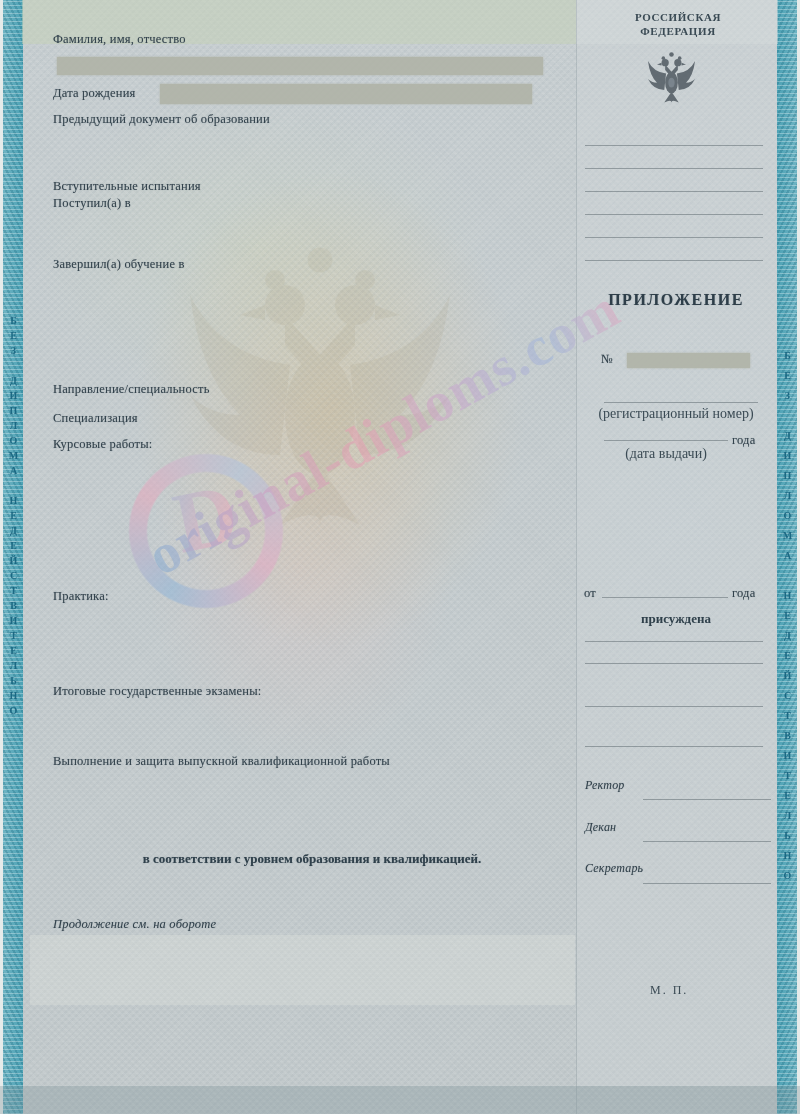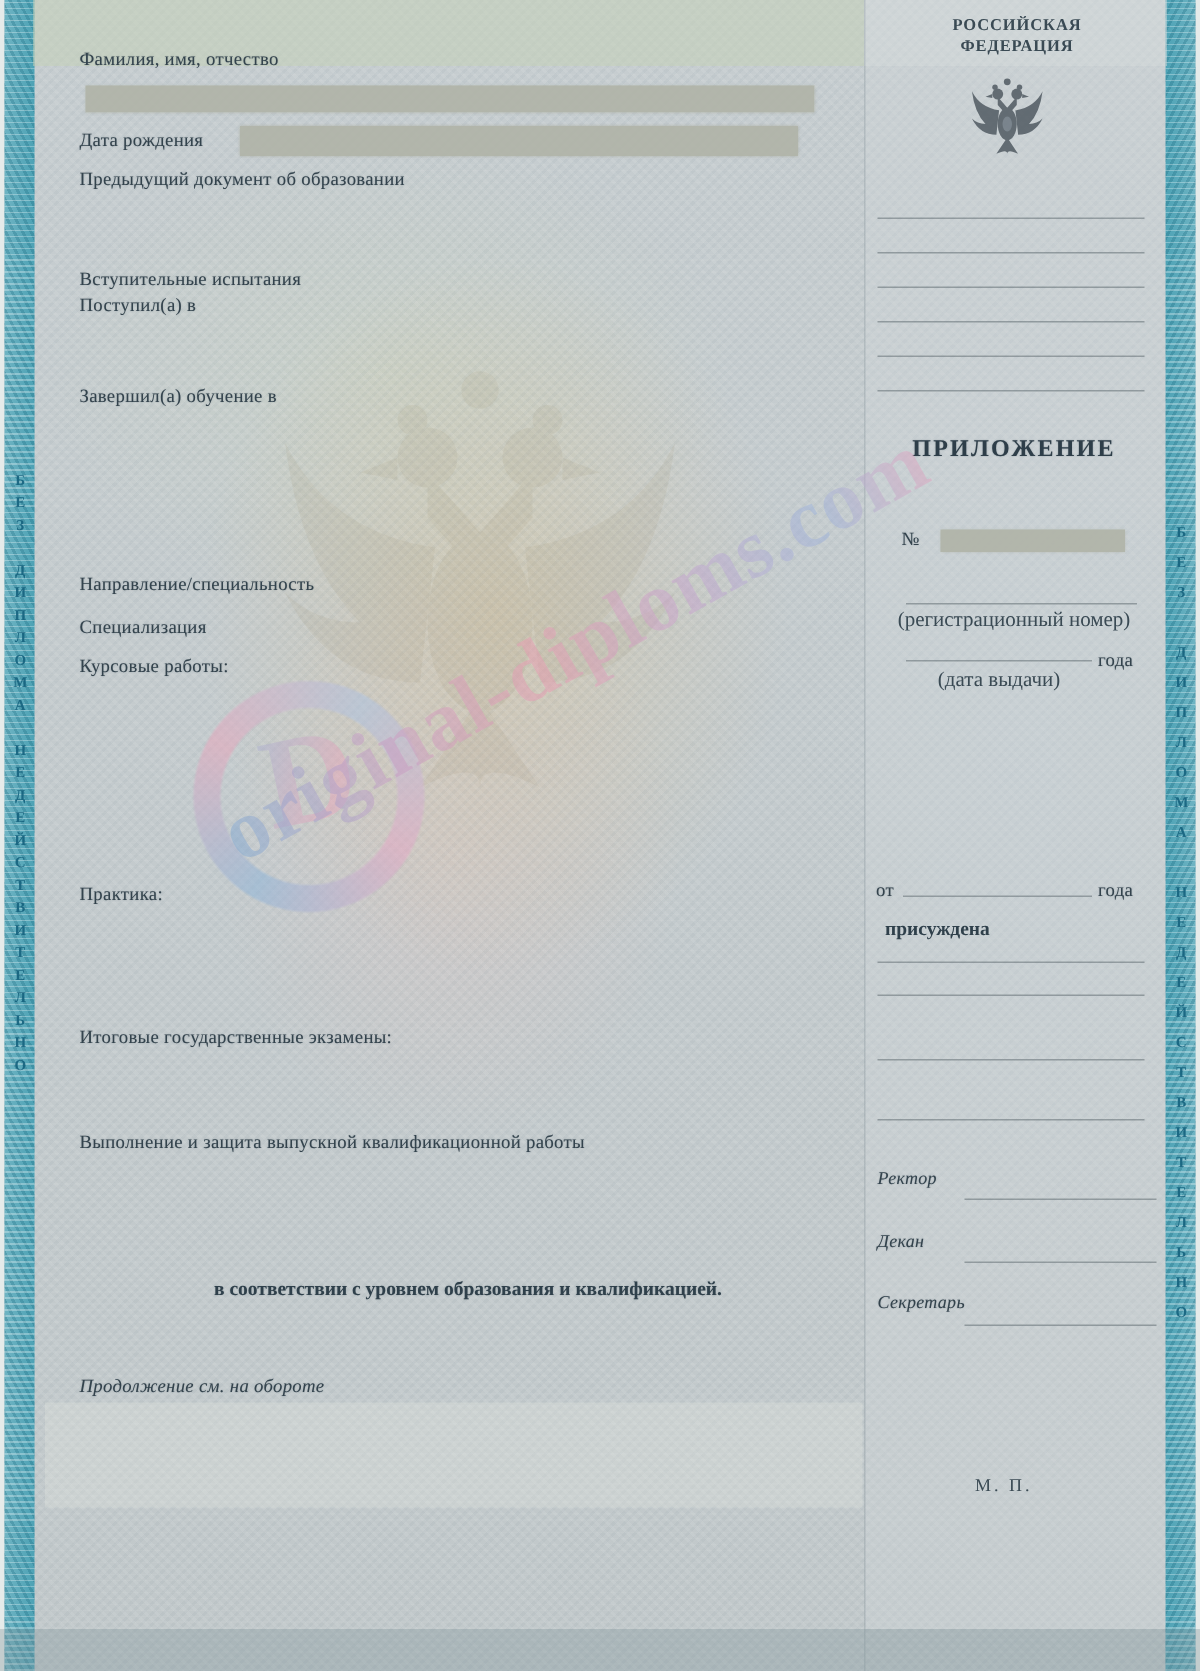--- a/index.html
+++ b/index.html
@@ -63,21 +63,21 @@
   .country{left:598px;top:10px;width:160px;text-align:center;font-size:11px;font-weight:bold;
            letter-spacing:0.6px;line-height:14px;color:#3a4a54;}
   .title1{left:586px;top:291px;width:180px;text-align:center;font-size:16px;letter-spacing:1.5px;
           color:#2e3e49;font-weight:bold;text-shadow:0 0 1px rgba(46,62,73,0.4);}
   .title2{left:586px;top:309px;width:180px;text-align:center;font-size:24px;letter-spacing:1px;
           color:#2e3e49;font-weight:bold;text-shadow:0 0 1px rgba(46,62,73,0.4);}
   .title2 .kword{font-size:16px;}
   .caption{position:absolute;font-size:14px;color:#3a4a54;white-space:nowrap;}
   .decision{left:590px;top:497px;width:172px;text-align:center;font-style:italic;
             font-size:11.5px;line-height:17px;color:#37474f;}
-  .awarded{left:590px;top:611px;width:172px;text-align:left;font-weight:bold;font-size:13px;color:#2f404b;}
+  .awarded{left:590px;top:611px;width:172px;text-align:center;font-weight:bold;font-size:13px;color:#2f404b;}
   .sig{font-style:italic;font-size:12px;}
   .seal{left:650px;top:983px;font-size:12px;letter-spacing:2px;color:#3a4a54;}
   
   .rline{position:absolute;height:1px;background:rgba(88,100,106,0.5);}
   .redact{position:absolute;background:rgba(175,179,166,0.9);box-shadow:0 0 2px rgba(175,179,166,0.9);}
   
   .wm{z-index:5;pointer-events:none;}
   .wm-text{
     left:152px;top:528px;transform:rotate(-29deg);transform-origin:0 50%;
     font-size:56px;letter-spacing:1px;white-space:nowrap;font-weight:bold;

